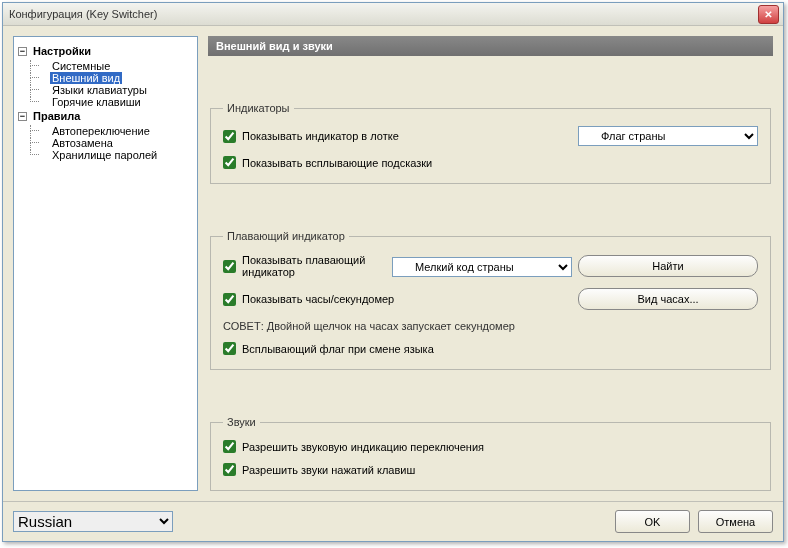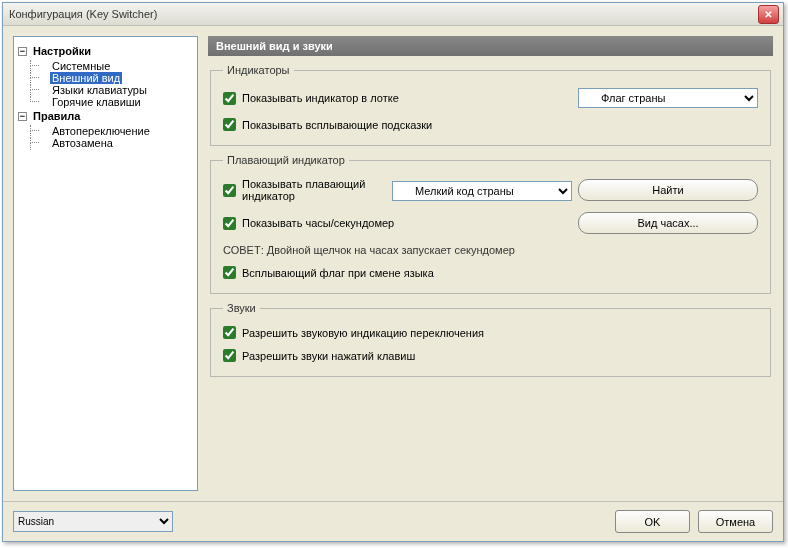--- a/index.html
+++ b/index.html
@@ -77,21 +77,21 @@
   font-size: 9px; line-height: 7px;
   margin-right: 4px;
   background: #fff;
 }
 .tree-label { color: #000; cursor: pointer; padding: 0 2px; }
 .tree-label.selected { background: #316ac5; color: #fff; }
 .content {
   flex: 1;
   display: flex;
   flex-direction: column;
-  gap: 8px;
+  justify-content: space-between;
 }
 .page-header {
   background: linear-gradient(to bottom, #888888, #707070);
   color: #fff;
   font-weight: bold;
   padding: 4px 8px;
   font-size: 11px;
 }
 fieldset {
   border: 1px solid #b8b8b0;
@@ -133,21 +133,21 @@
 .footer {
   border-top: 1px solid #c0c0b8;
   padding: 8px 10px;
   display: flex;
   align-items: center;
   gap: 8px;
   background: #ece9d8;
 }
 .footer-combo {
   width: 160px; height: 21px;
-  font-size: 10px;
+  font-size: 15px;
   border: 1px solid #7b9ebd;
 }
 .footer-spacer { flex: 1; }
 .footer-btn {
   width: 75px; height: 23px;
   background: linear-gradient(to bottom, #fdfdfd, #ece9d8);
   border: 1px solid #888;
   border-radius: 3px;
   font-size: 11px;
   cursor: pointer;
@@ -185,20 +185,23 @@
       </div>
       <div class="tree-node tree-root">
         <span class="expander">−</span>
         <span class="tree-label">Правила</span>
       </div>
       <div class="tree-child">
         <span class="tree-label">Автопереключение</span>
       </div>
       <div class="tree-child">
         <span class="tree-label">Автозамена</span>
+      </div>
+      <div class="tree-child last">
+        <span class="tree-label">Хранилище паролей</span>
       </div>
     </div>
 
     <div class="content">
       <div class="page-header">Внешний вид и звуки</div>
 
       <fieldset>
         <legend>Индикаторы</legend>
         <div class="row">
           <div class="chk-wrap">

